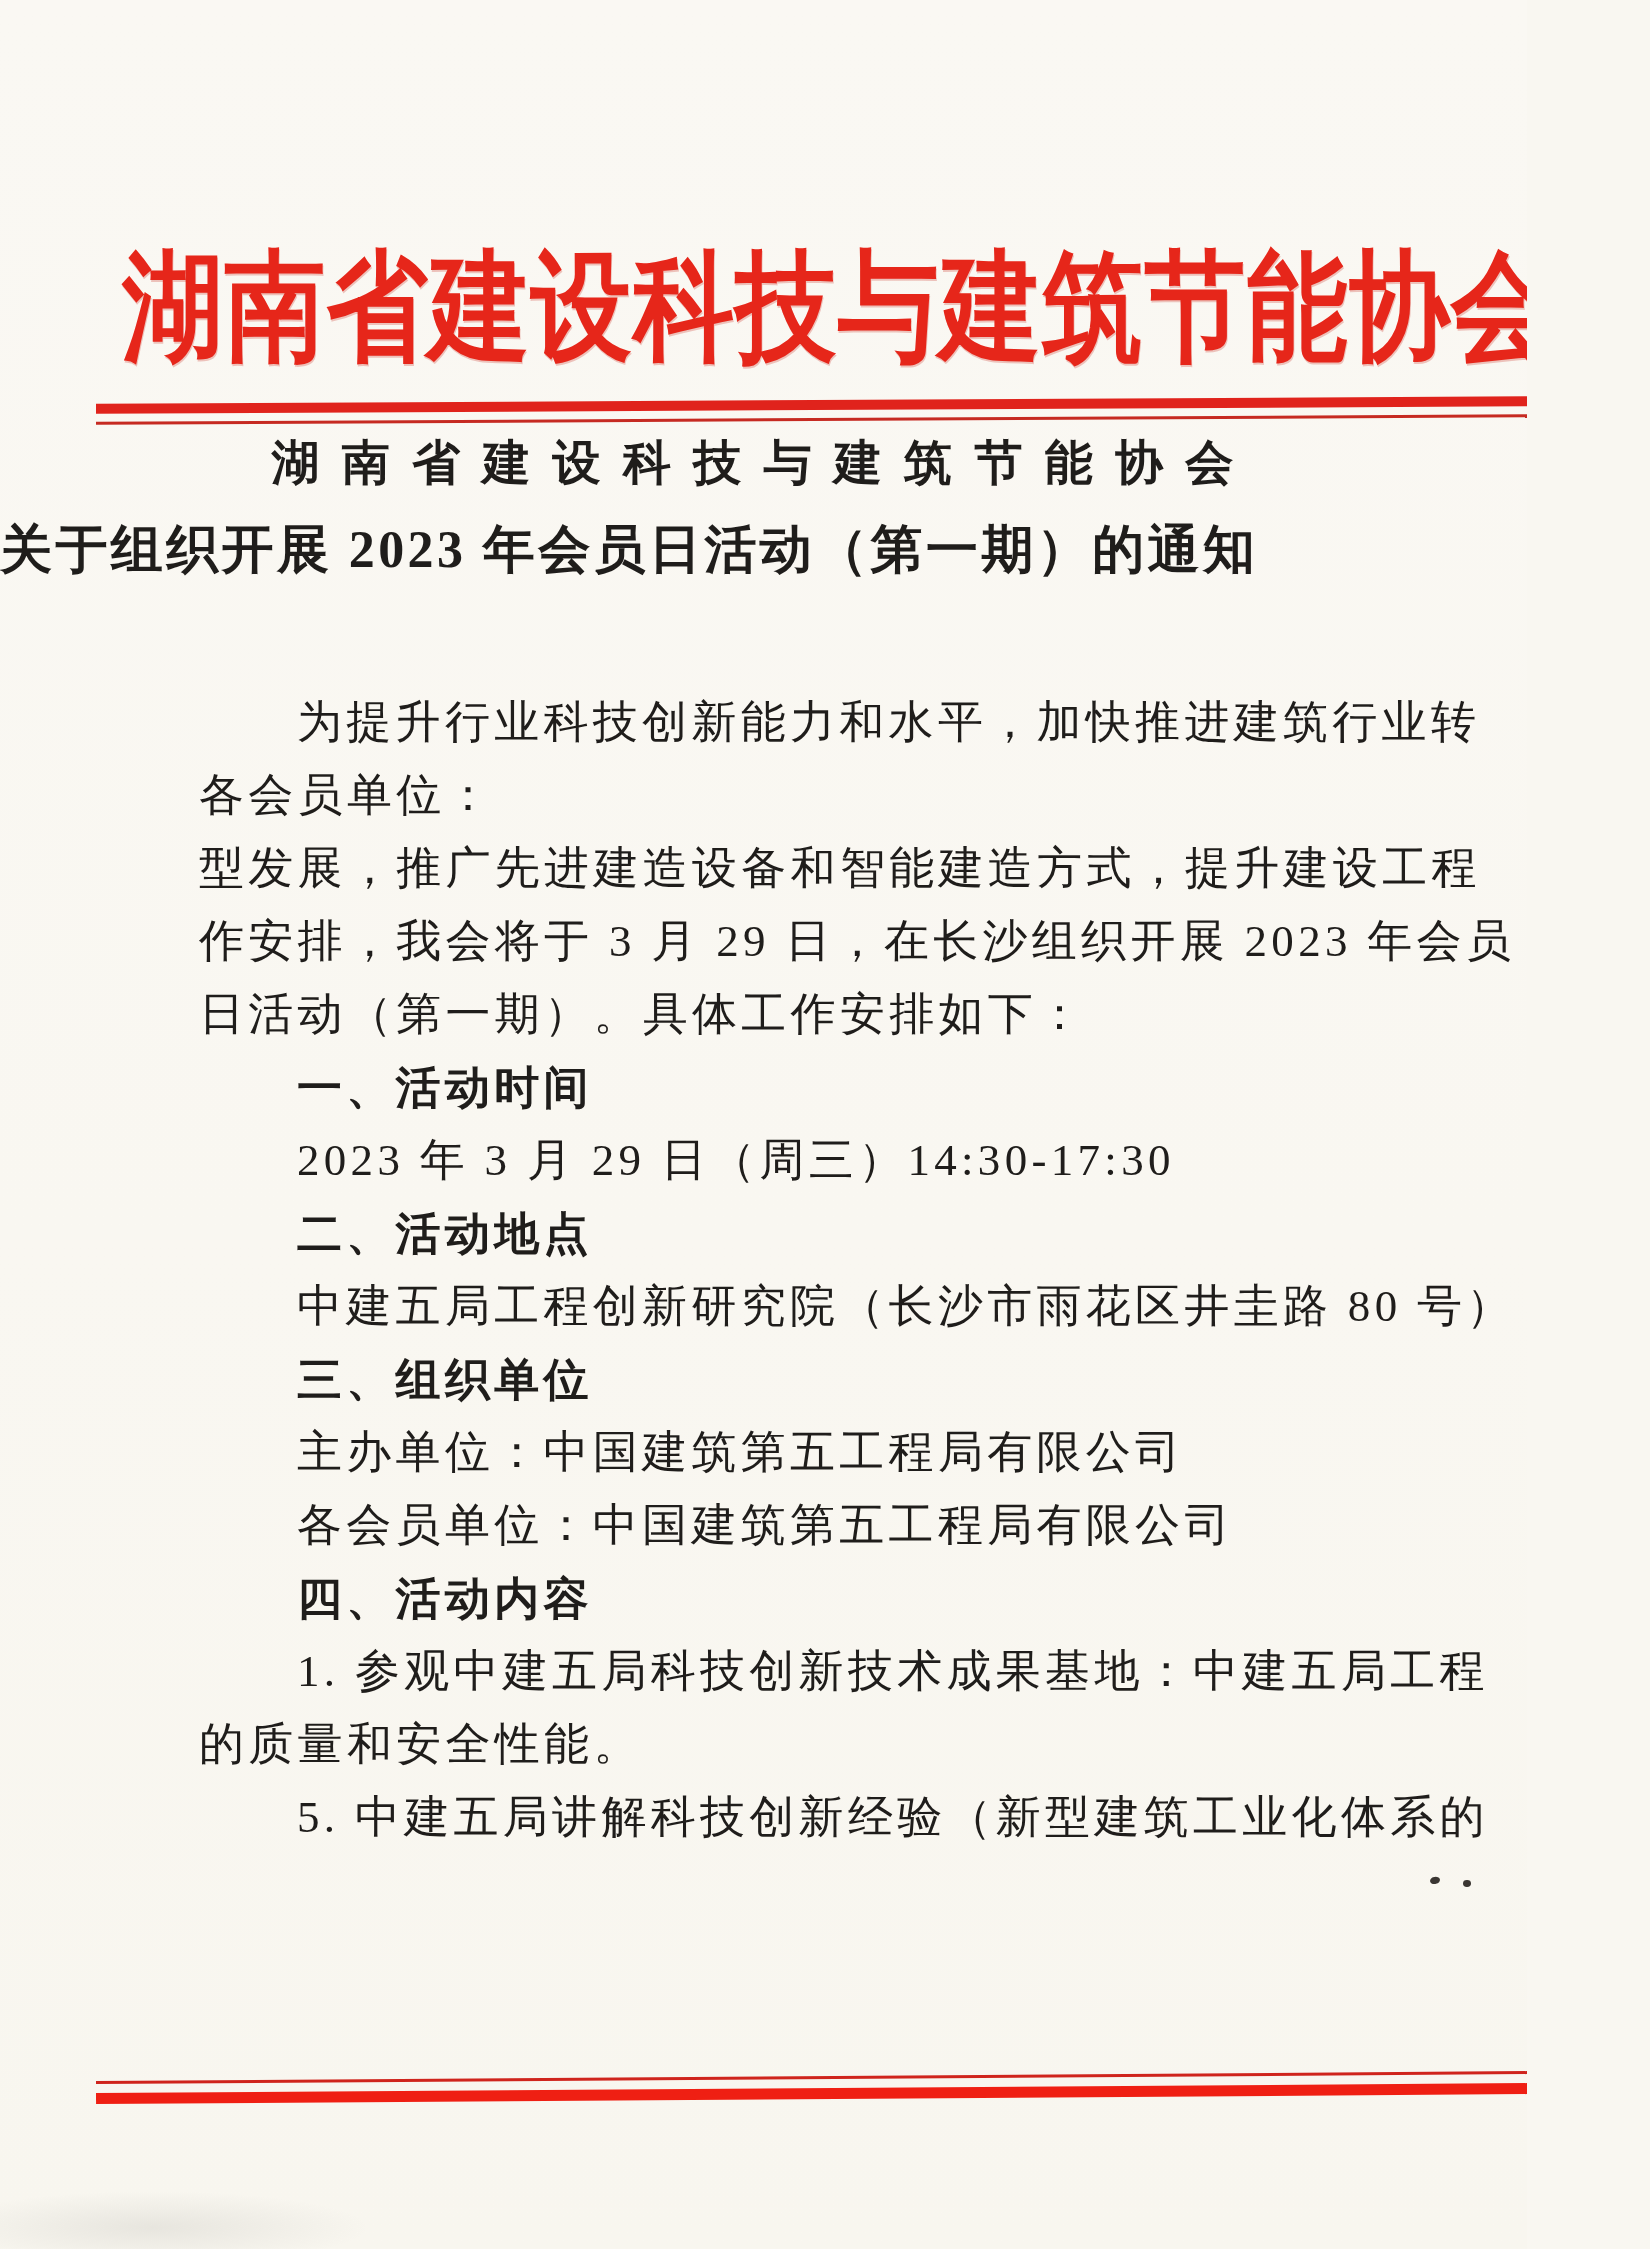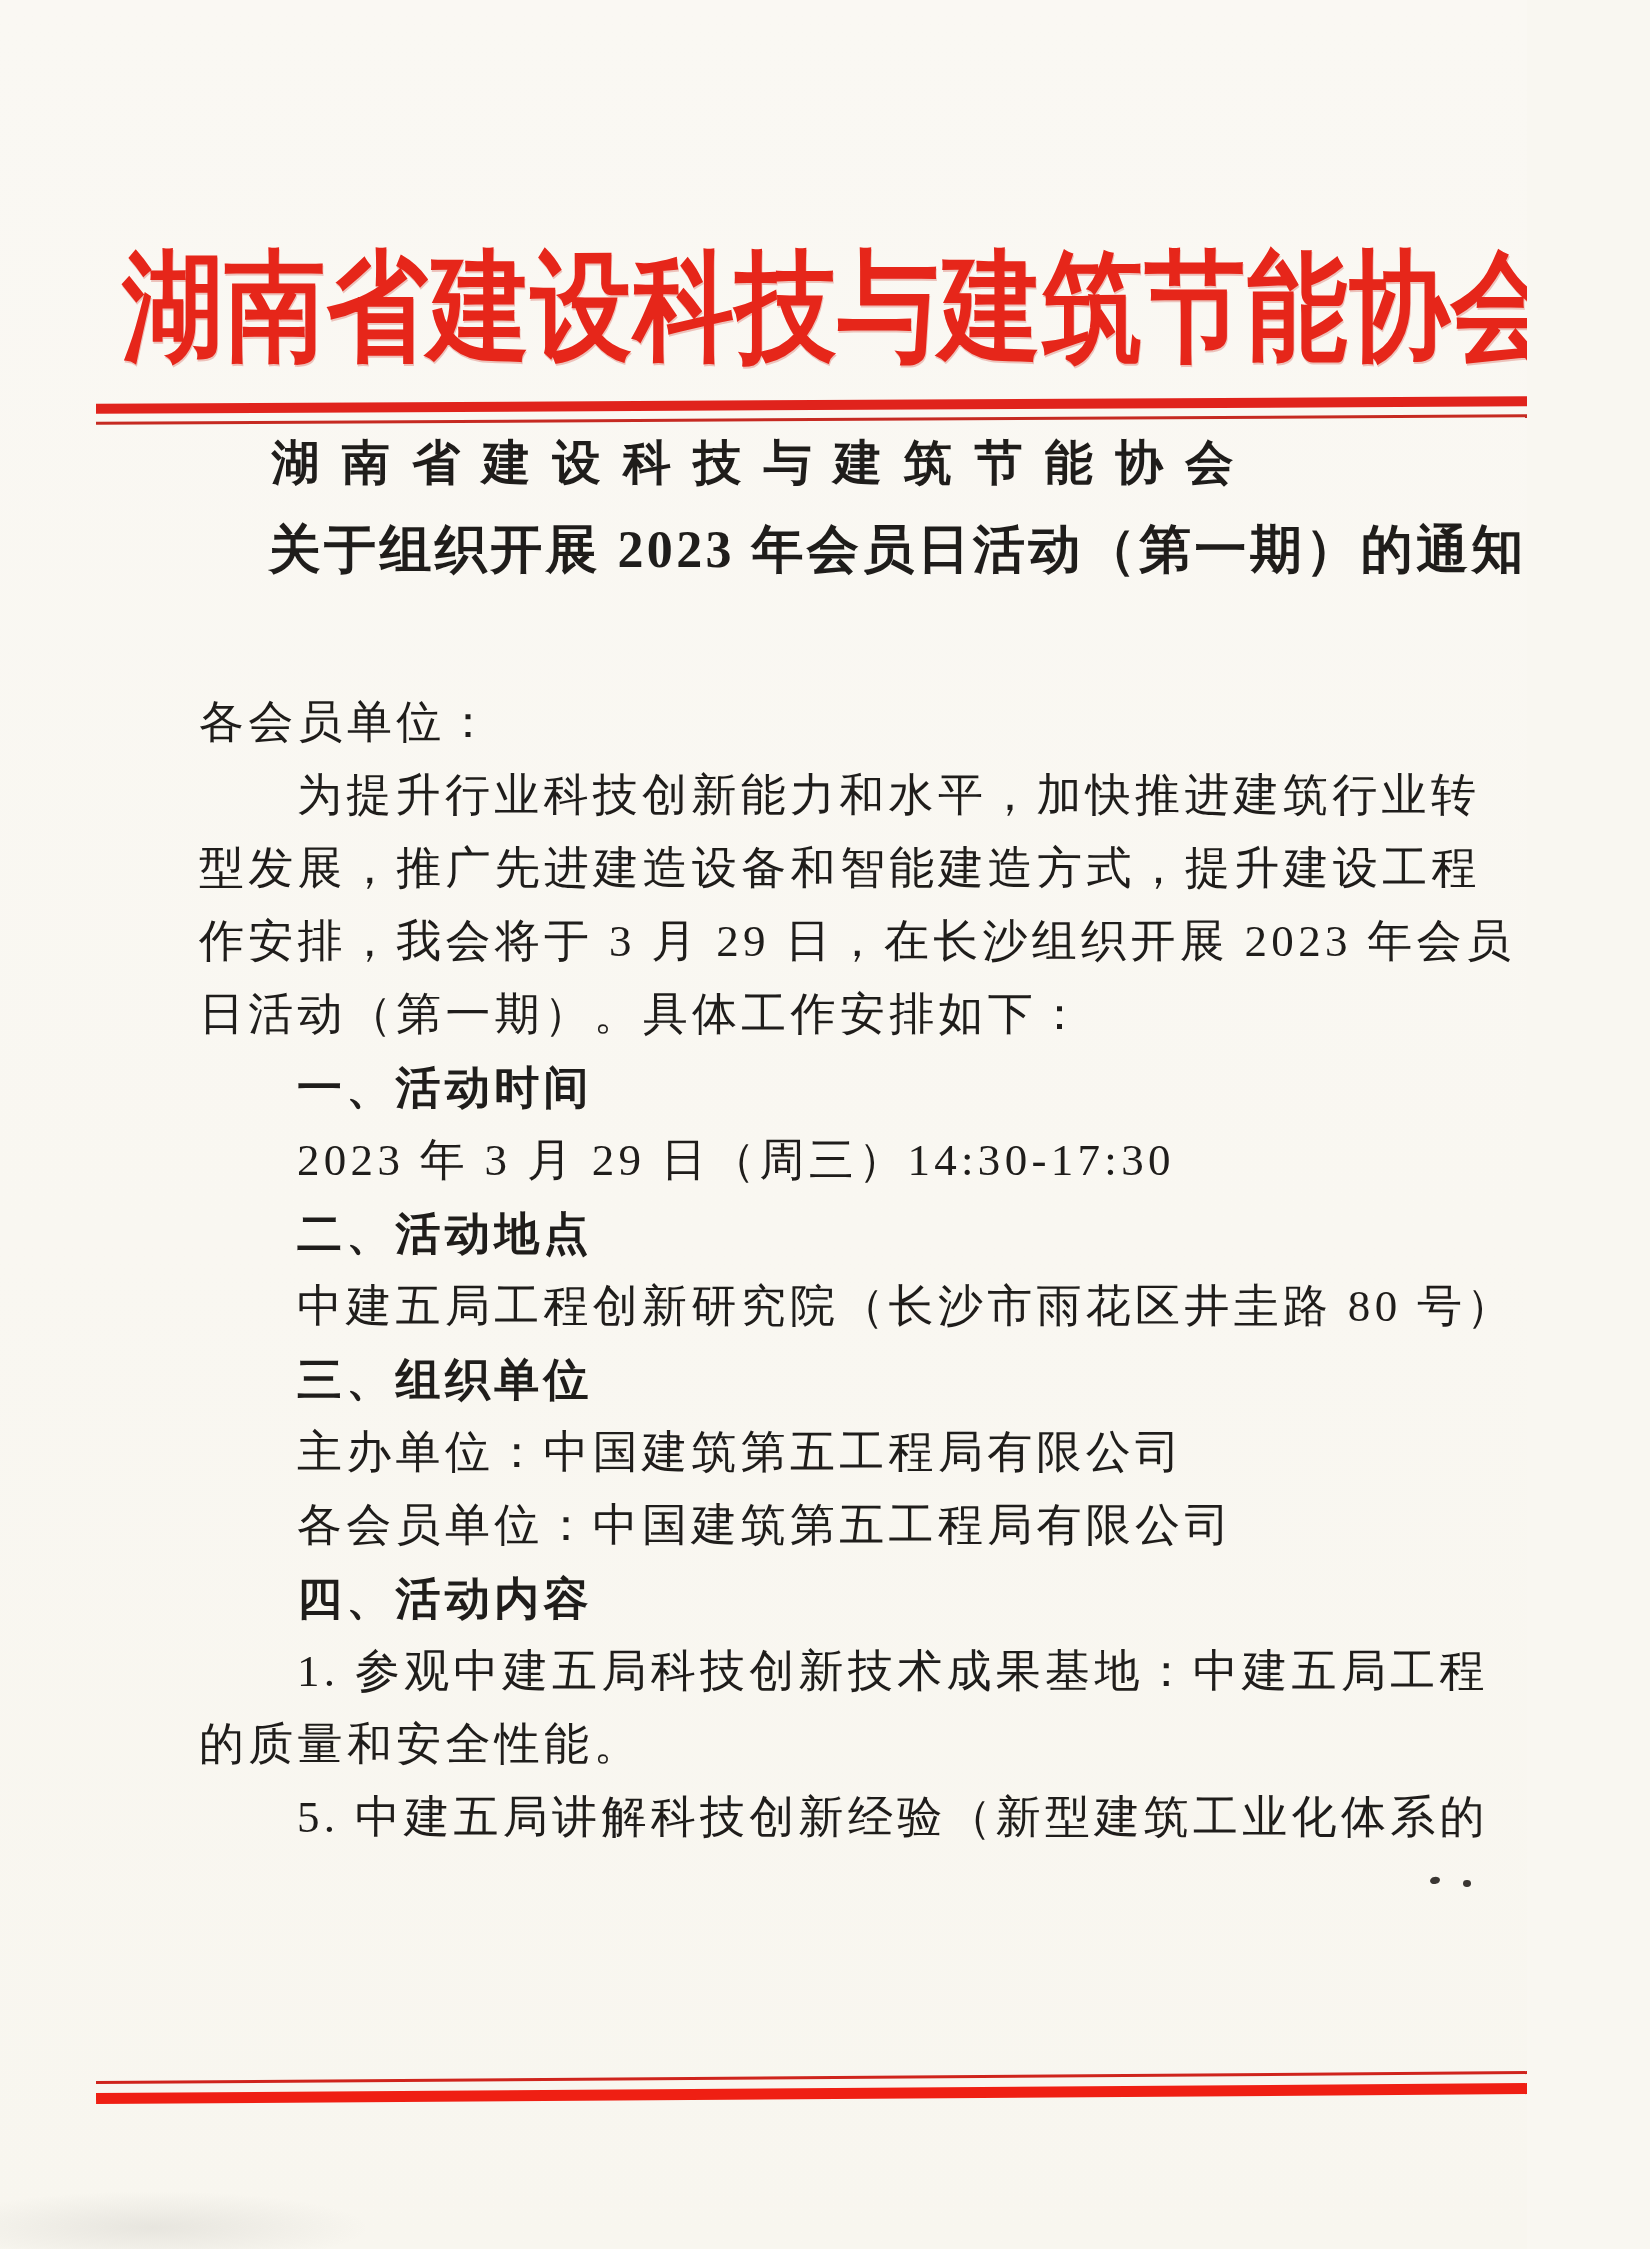--- a/index.html
+++ b/index.html
@@ -58,21 +58,21 @@
     line-height: 69px;
     font-weight: 700;
     letter-spacing: 22.3px;
     white-space: nowrap;
   }
   .doc-title-2 {
     position: absolute;
     top: 512px;
     left: 0;
     right: 0;
-    text-align: right;
+    text-align: left;
     font-size: 52px;
     line-height: 76px;
     font-weight: 700;
     letter-spacing: 3.4px;
     white-space: nowrap;
   }
 
   
   .body-text {
     position: absolute;
@@ -110,22 +110,22 @@
   <div class="letterhead">湖南省建设科技与建筑节能协会</div>
 
   <div class="rule rule-top-thick"></div>
   <div class="rule rule-top-thin"></div>
 
   <div class="doc-title-1">湖南省建设科技与建筑节能协会</div>
 
   <div class="doc-title-2">关于组织开展 2023 年会员日活动（第一期）的通知</div>
 
   <div class="body-text">
+    <div class="line indent">为提升行业科技创新能力和水平，加快推进建筑行业转</div>
     <div class="line">各会员单位：</div>
-    <div class="line indent">为提升行业科技创新能力和水平，加快推进建筑行业转</div>
     <div class="line">型发展，推广先进建造设备和智能建造方式，提升建设工程</div>
     <div class="line">作安排，我会将于 3 月 29 日，在长沙组织开展 2023 年会员</div>
     <div class="line">日活动（第一期）。具体工作安排如下：</div>
     <div class="line indent heading">一、活动时间</div>
     <div class="line indent">2023 年 3 月 29 日（周三）14:30-17:30</div>
     <div class="line indent heading">二、活动地点</div>
     <div class="line indent">中建五局工程创新研究院（长沙市雨花区井圭路 80 号）</div>
     <div class="line indent heading">三、组织单位</div>
     <div class="line indent">主办单位：中国建筑第五工程局有限公司</div>
     <div class="line indent">各会员单位：中国建筑第五工程局有限公司</div>

